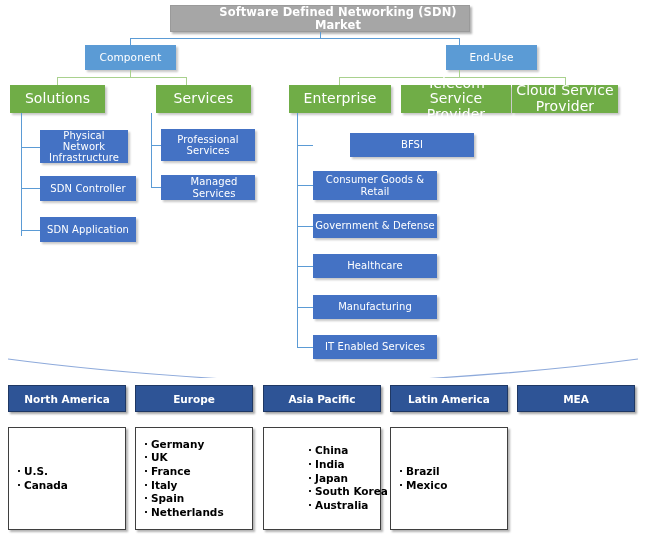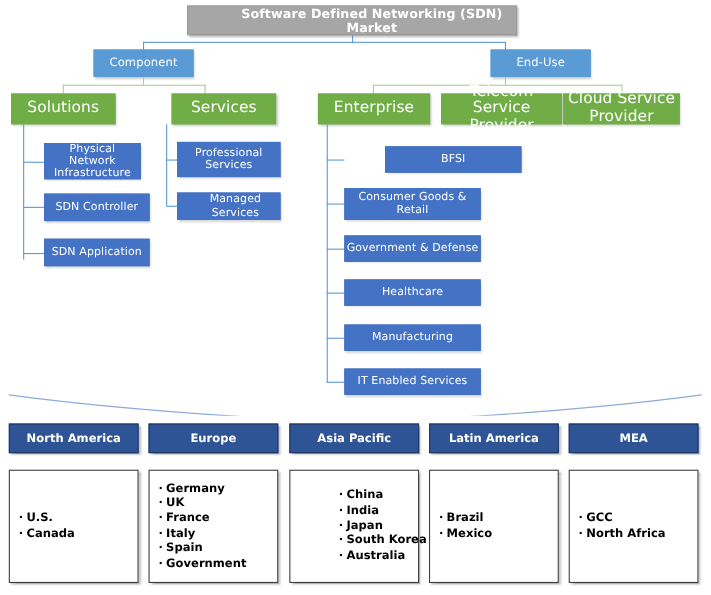--- a/index.html
+++ b/index.html
@@ -237,41 +237,35 @@
     </ul>
   </div>
 
   <div class="region-card" style="left:135px;top:427px;width:118px;height:103px;">
     <ul>
       <li>Germany</li>
       <li>UK</li>
       <li>France</li>
       <li>Italy</li>
       <li>Spain</li>
-      <li>Government</li>
+      <li>Netherlands</li>
     </ul>
   </div>
 
   <div class="region-card" style="left:263px;top:427px;width:118px;height:103px;padding-left:44px;">
     <ul>
       <li>China</li>
       <li>India</li>
       <li>Japan</li>
       <li>South Korea</li>
       <li>Australia</li>
     </ul>
   </div>
 
   <div class="region-card" style="left:390px;top:427px;width:118px;height:103px;">
     <ul>
       <li>Brazil</li>
       <li>Mexico</li>
     </ul>
   </div>
 
-  <div class="region-card" style="left:517px;top:427px;width:118px;height:103px;">
-    <ul>
-      <li>GCC</li>
-      <li>North Africa</li>
-    </ul>
-  </div>
 
 </div>
 
 </body></html>

